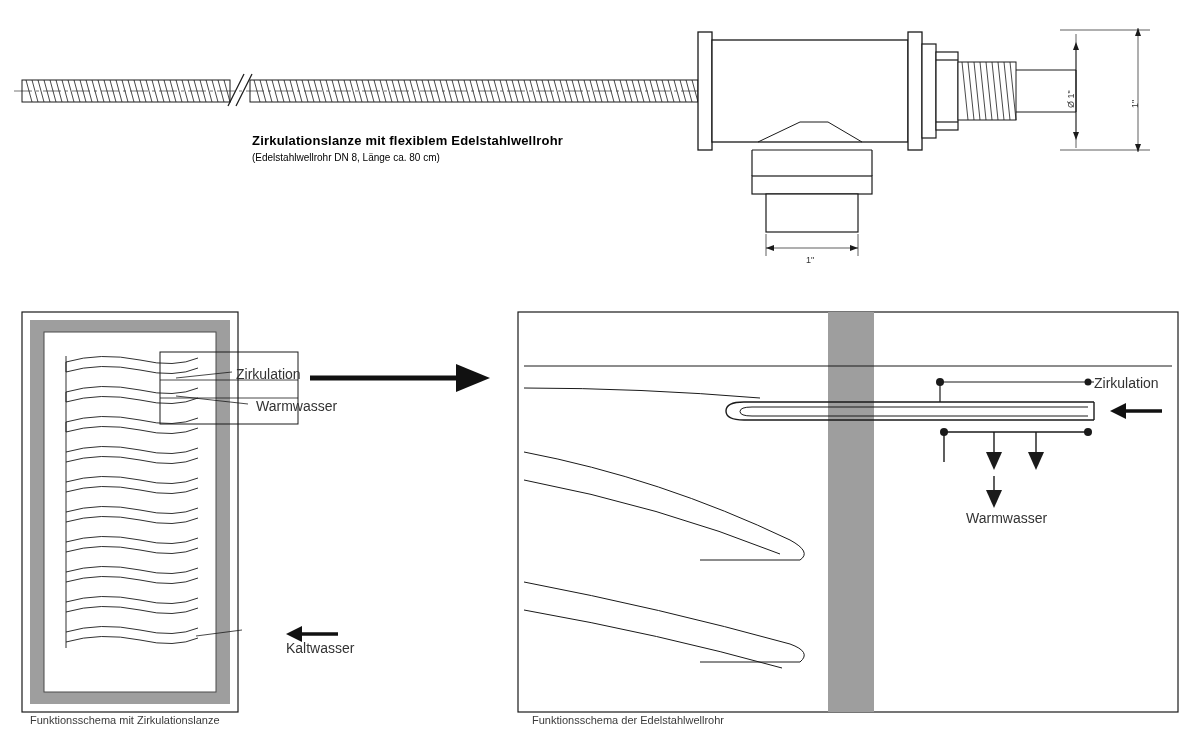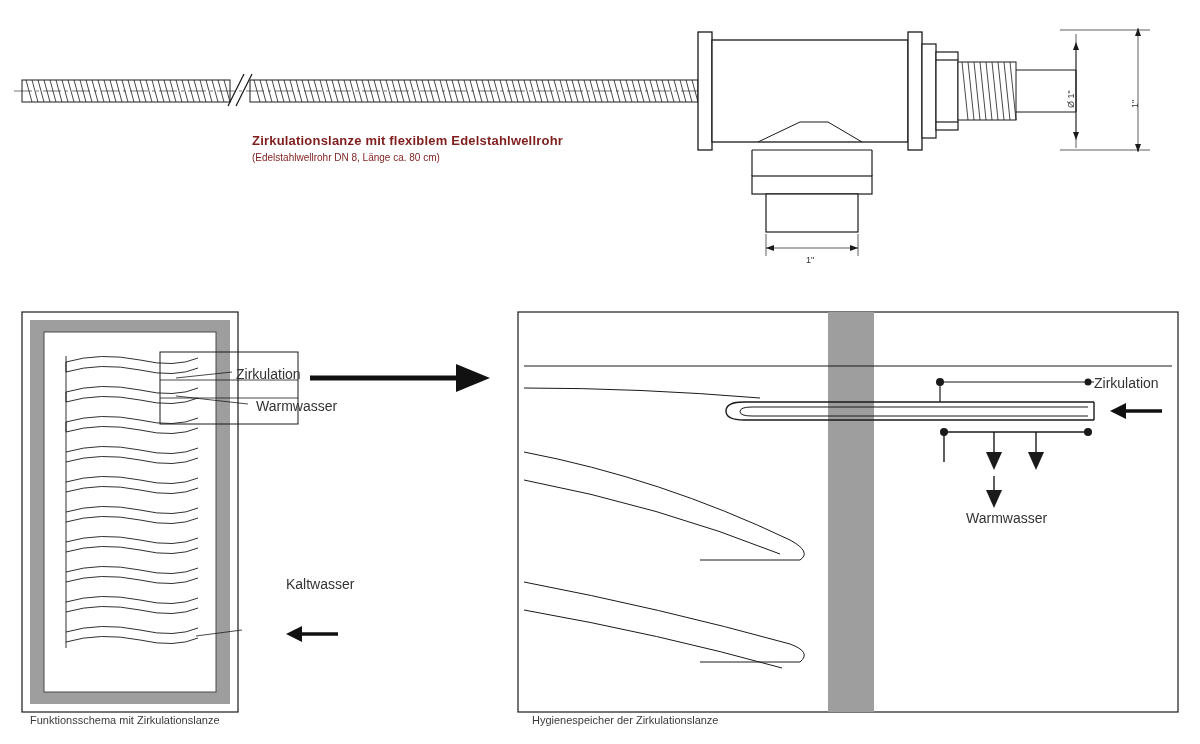--- a/index.html
+++ b/index.html
@@ -19,21 +19,21 @@
   }
   .svg-layer {
     position: absolute;
     left: 0;
     top: 0;
     width: 1200px;
     height: 744px;
   }
   .lbl {
     position: absolute;
-    color: #7f1d1d;
+    color: #000000;
     white-space: nowrap;
   }
   .lbl-title {
     font-size: 13px;
     font-weight: bold;
     letter-spacing: 0.2px;
   }
   .lbl-sub {
     font-size: 10px;
   }
@@ -249,21 +249,21 @@
 
   <div class="lbl lbl-title" style="left:252px; top:133px;">Zirkulationslanze mit flexiblem Edelstahlwellrohr</div>
   <div class="lbl lbl-sub" style="left:252px; top:152px;">(Edelstahlwellrohr DN 8, Länge ca. 80 cm)</div>
 
   <div class="lbl lbl-dim rot90" style="left:1066px; top:108px;">Ø 1"</div>
   <div class="lbl lbl-dim rot90" style="left:1130px; top:108px;">1"</div>
   <div class="lbl lbl-dim" style="left:806px; top:255px;">1"</div>
 
   <div class="lbl lbl-small" style="left:236px; top:366px;">Zirkulation</div>
   <div class="lbl lbl-small" style="left:256px; top:398px;">Warmwasser</div>
-  <div class="lbl lbl-small" style="left:286px; top:576px;">Kaltwasser</div>
+  <div class="lbl lbl-small" style="left:286px; top:640px;">Kaltwasser</div>
 
   <div class="lbl lbl-small" style="left:1094px; top:375px;">Zirkulation</div>
   <div class="lbl lbl-small" style="left:966px; top:510px;">Warmwasser</div>
 
   <div class="lbl lbl-cap" style="left:30px; top:714px;">Funktionsschema mit Zirkulationslanze</div>
-  <div class="lbl lbl-cap" style="left:532px; top:714px;">Hygienespeicher der Zirkulationslanze</div>
+  <div class="lbl lbl-cap" style="left:532px; top:714px;">Funktionsschema der Edelstahlwellrohr</div>
 
 </div>
 
 </body></html>

